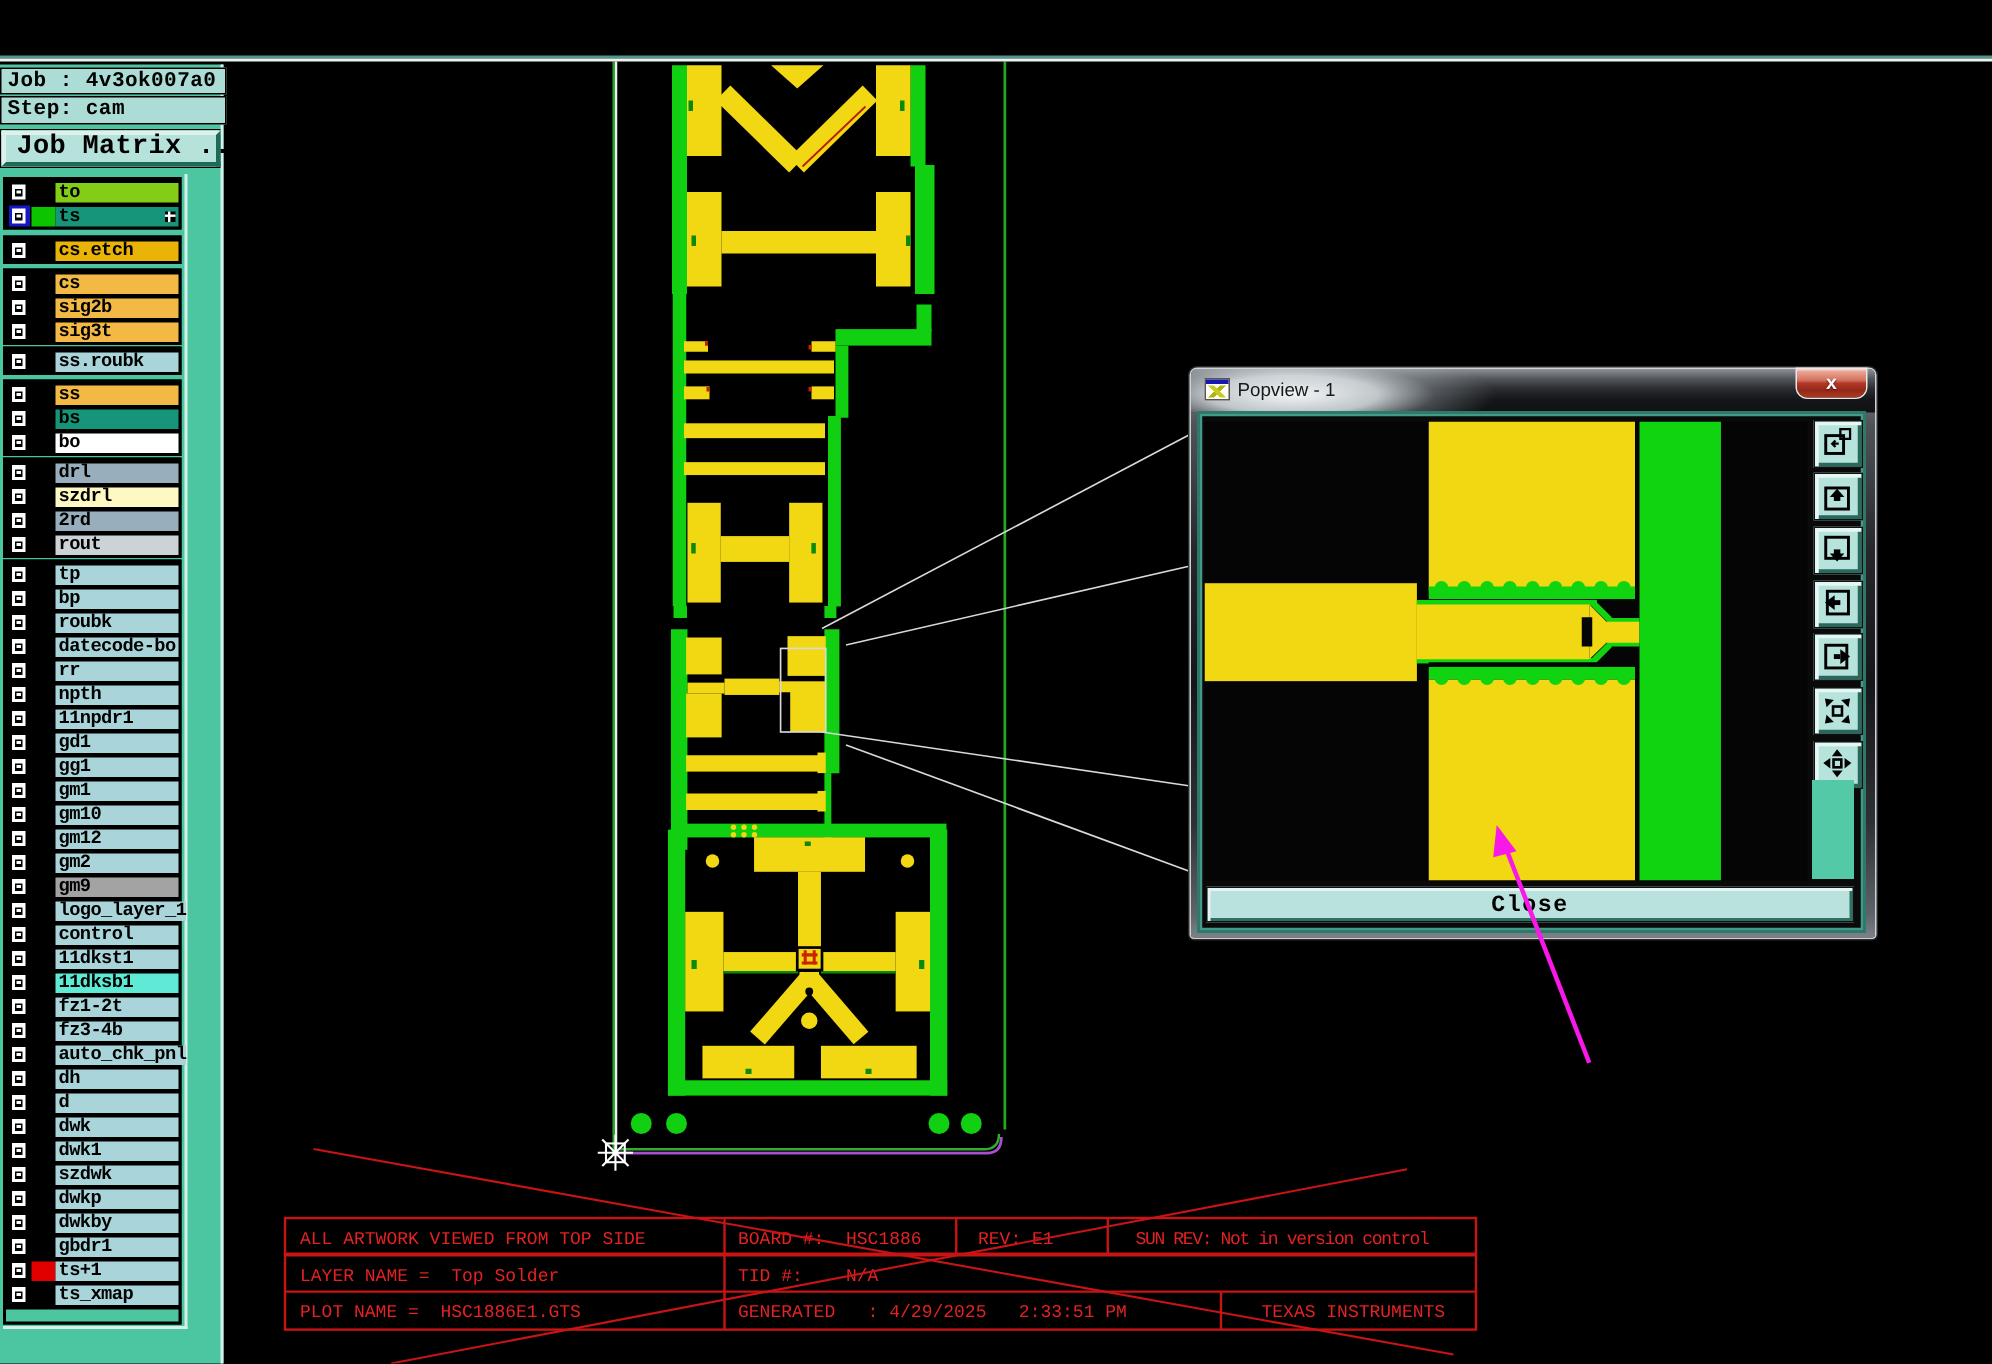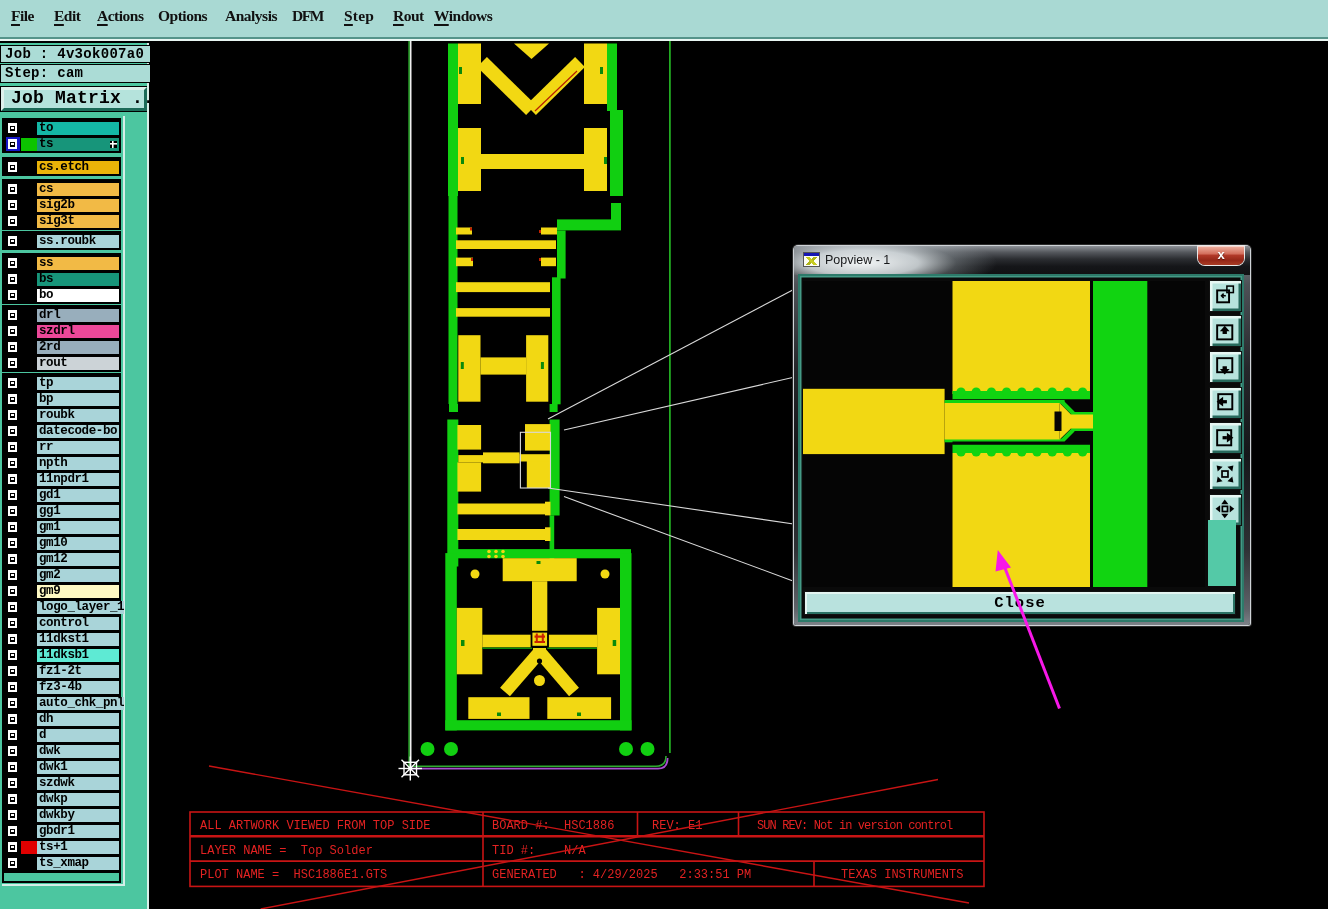--- a/index.html
+++ b/index.html
@@ -184,31 +184,20 @@
       <circle cx="410.3" cy="768.5" r="2" fill="#fff"></circle>
       <g stroke="#d9d9d9" stroke-width="1.1" fill="none">
         <rect x="520.4" y="432.3" width="30.1" height="55.7"></rect>
         <line x1="548" y1="419" x2="797" y2="287.7"></line>
         <line x1="564" y1="430" x2="797" y2="376.5"></line>
         <line x1="548" y1="488" x2="797" y2="524.5"></line>
         <line x1="564" y1="496.6" x2="797" y2="582.4"></line>
       </g>
     </svg>
 
-<div id="menubar" class="abs">
-<span style="left:11px"><u>F</u>ile</span>
-<span style="left:54px"><u>E</u>dit</span>
-<span style="left:97px"><u>A</u>ctions</span>
-<span style="left:158px">Options</span>
-<span style="left:225px">Analysis</span>
-<span style="left:292px;letter-spacing:-1.4px">DFM</span>
-<span style="left:344px;letter-spacing:0.2px"><u>S</u>tep</span>
-<span style="left:393px"><u>R</u>out</span>
-<span style="left:434px"><u>W</u>indows</span>
-</div>
 <div id="sep1" class="abs"></div>
 <div id="sep2" class="abs"></div>
 
 <div id="sidebar" class="abs">
 <div class="jbox abs" style="top:2px">Job : 4v3ok007a0</div>
 <div class="jbox abs" style="top:21.5px">Step: cam</div>
 <div id="jobmatrix" class="abs">
         <div class="bev">Job Matrix ...</div>
       </div>
 <div id="listedge"></div>
@@ -218,21 +207,21 @@
             <div class="cbc">
               <div class="cb">
                 <div class="c1">
                   <div class="c2">
                     <div class="c3"></div>
                   </div>
                 </div>
               </div>
             </div>
             <div class="sw" style="background:#000"></div>
-            <div class="lbl" style="background:#14b8a6;position:relative">to</div>
+            <div class="lbl" style="background:#84cc16;position:relative">to</div>
           </div>
           <div class="row">
             <div class="cbc">
               <div class="cb cbsel">
                 <div class="c1">
                   <div class="c2">
                     <div class="c3"></div>
                   </div>
                 </div>
               </div>
@@ -371,21 +360,21 @@
             <div class="cbc">
               <div class="cb">
                 <div class="c1">
                   <div class="c2">
                     <div class="c3"></div>
                   </div>
                 </div>
               </div>
             </div>
             <div class="sw" style="background:#000"></div>
-            <div class="lbl" style="background:#ec4899;position:relative">szdrl</div>
+            <div class="lbl" style="background:#fef9c3;position:relative">szdrl</div>
           </div>
           <div class="row">
             <div class="cbc">
               <div class="cb">
                 <div class="c1">
                   <div class="c2">
                     <div class="c3"></div>
                   </div>
                 </div>
               </div>
@@ -581,21 +570,21 @@
             <div class="cbc">
               <div class="cb">
                 <div class="c1">
                   <div class="c2">
                     <div class="c3"></div>
                   </div>
                 </div>
               </div>
             </div>
             <div class="sw" style="background:#000"></div>
-            <div class="lbl" style="background:#fef9c3;position:relative">gm9</div>
+            <div class="lbl" style="background:#a3a3a3;position:relative">gm9</div>
           </div>
           <div class="row">
             <div class="cbc">
               <div class="cb">
                 <div class="c1">
                   <div class="c2">
                     <div class="c3"></div>
                   </div>
                 </div>
               </div>

